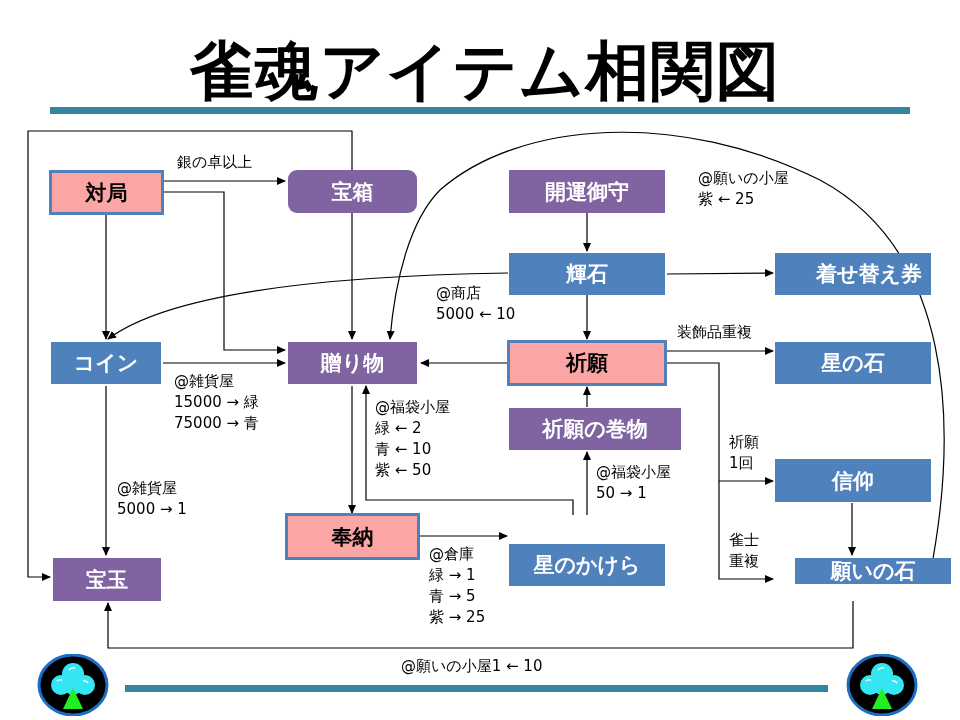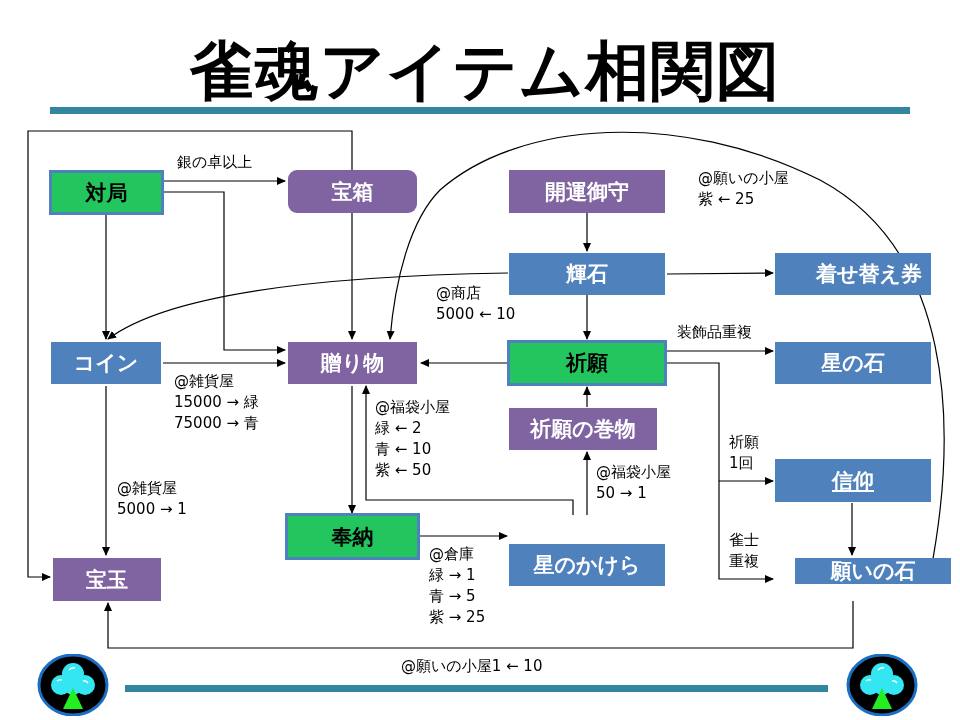--- a/index.html
+++ b/index.html
@@ -8,21 +8,21 @@
   .title { position: absolute; left: 5px; top: 28px; width: 960px; text-align: center;
            font-size: 64px; font-weight: bold; color: #000; letter-spacing: 1px; }
   .rule { position: absolute; background: #33869f; }
   .rule-top { left: 50px; top: 107px; width: 860px; height: 7px; }
   .rule-bottom { left: 125px; top: 685px; width: 703px; height: 7px; }
   svg.wires { position: absolute; left: 0; top: 0; }
   .node { position: absolute; box-sizing: border-box; display: flex; align-items: center;
           justify-content: center; font-weight: bold; font-size: 21px; white-space: nowrap; }
   .node.purple { background: #8064a2; color: #fff; }
   .node.blue { background: #4f81bd; color: #fff; text-align: right; }
-  .node.outline { background: #22c55e; color: #000; border: 3px solid #4f81bd; }
+  .node.outline { background: #fca5a5; color: #000; border: 3px solid #4f81bd; }
   .label { position: absolute; font-size: 15px; line-height: 21px; color: #000; white-space: pre; }
   .logo { position: absolute; width: 72px; height: 62px; }
 </style>
 </head>
 <body>
 
 <div class="title">雀魂アイテム相関図</div>
 <div class="rule rule-top"></div>
 
 <svg class="wires" width="960" height="720">
@@ -82,22 +82,22 @@
 
 <div class="node outline" style="left:49px;top:170px;width:115px;height:45px;">対局</div>
 <div class="node purple" style="left:288px;top:170px;width:129px;height:43px;border-radius:9px;">宝箱</div>
 <div class="node purple" style="left:509px;top:170px;width:156px;height:43px;">開運御守</div>
 <div class="node blue" style="left:509px;top:253px;width:156px;height:42px;">輝石</div>
 <div class="node blue" style="left:775px;top:253px;width:156px;height:42px;padding-left:32px;">着せ替え券</div>
 <div class="node blue" style="left:51px;top:342px;width:110px;height:42px;">コイン</div>
 <div class="node purple" style="left:288px;top:342px;width:129px;height:42px;">贈り物</div>
 <div class="node outline" style="left:507px;top:340px;width:160px;height:46px;">祈願</div>
 <div class="node blue" style="left:775px;top:342px;width:156px;height:42px;">星の石</div>
-<div class="node purple" style="left:509px;top:408px;width:148px;height:42px;">祈願の巻物</div>
-<div class="node blue" style="left:775px;top:459px;width:156px;height:43px;text-decoration:underline;">信仰</div>
+<div class="node purple" style="left:509px;top:408px;width:172px;height:42px;">祈願の巻物</div>
+<div class="node blue" style="left:775px;top:459px;width:156px;height:43px;">信仰</div>
 <div class="node outline" style="left:285px;top:513px;width:135px;height:47px;">奉納</div>
 <div class="node blue" style="left:509px;top:544px;width:156px;height:42px;">星のかけら</div>
 <div class="node purple" style="left:53px;top:558px;width:108px;height:43px;">宝玉</div>
 <div class="node blue" style="left:795px;top:558px;width:156px;height:26px;">願いの石</div>
 
 <div class="label" style="left:177px;top:152px;">銀の卓以上</div>
 <div class="label" style="left:698px;top:168px;">@願いの小屋
 紫 ← 25</div>
 <div class="label" style="left:436px;top:283px;">@商店
 5000 ← 10</div>

